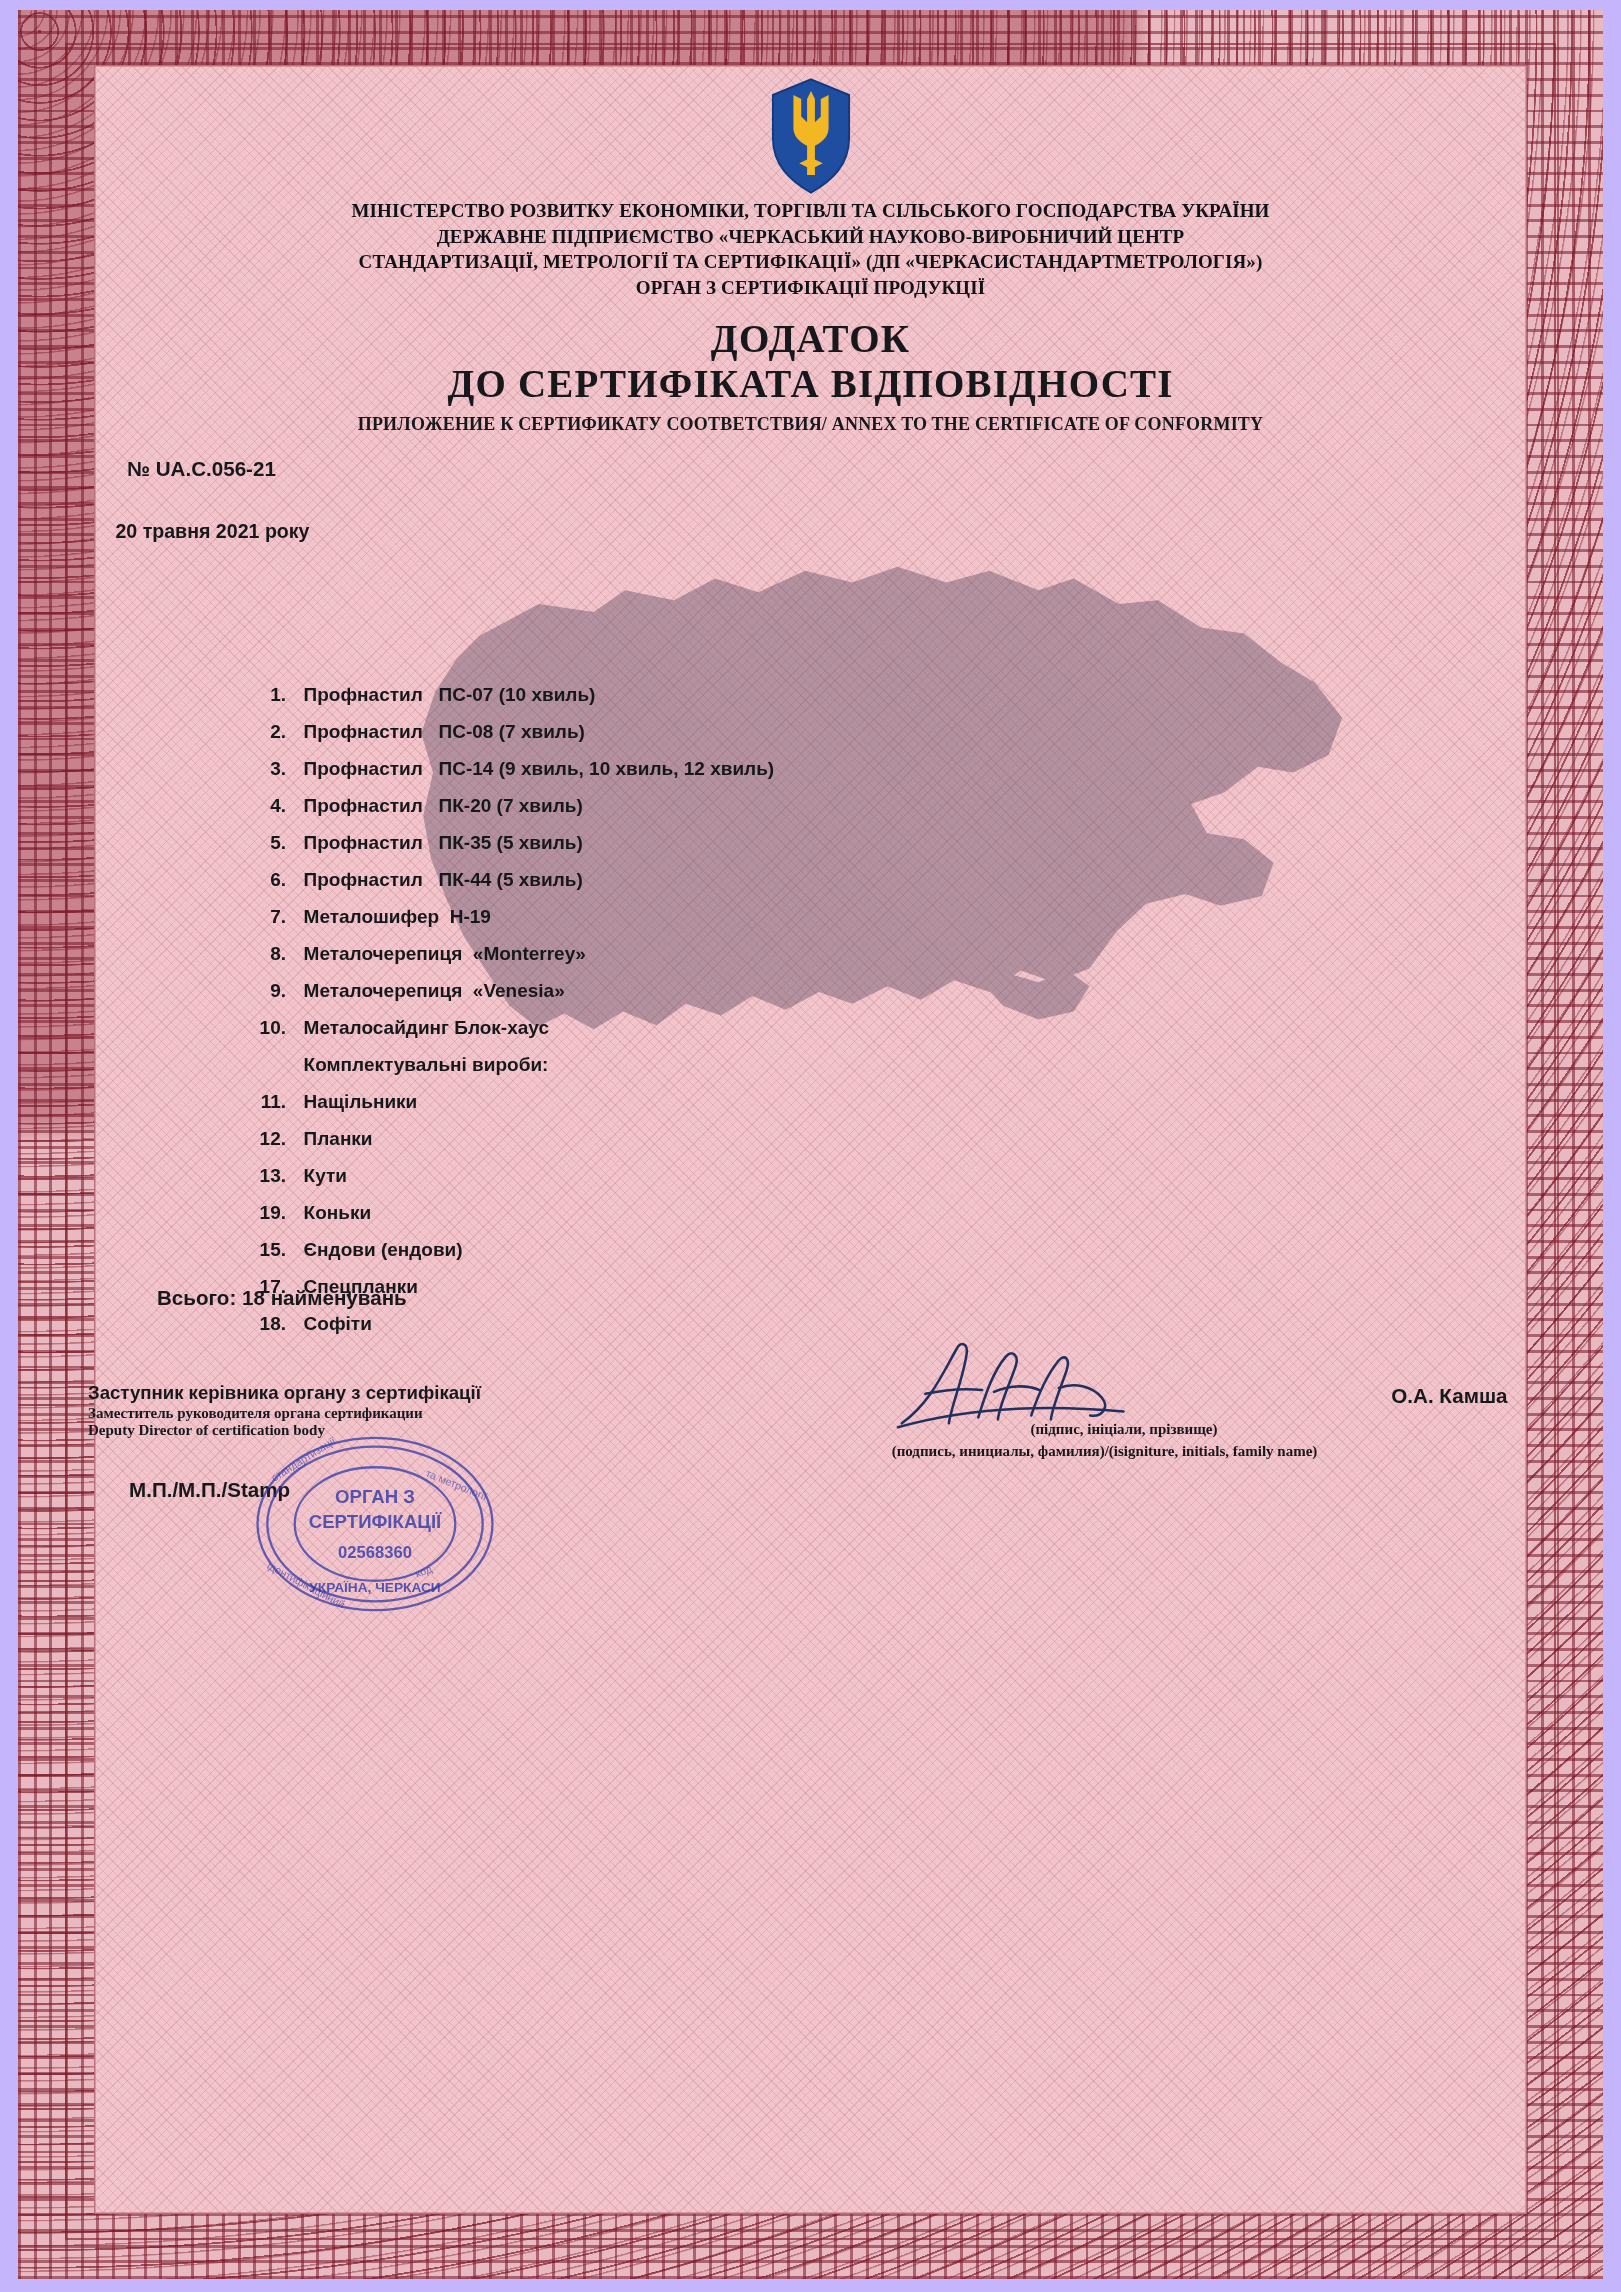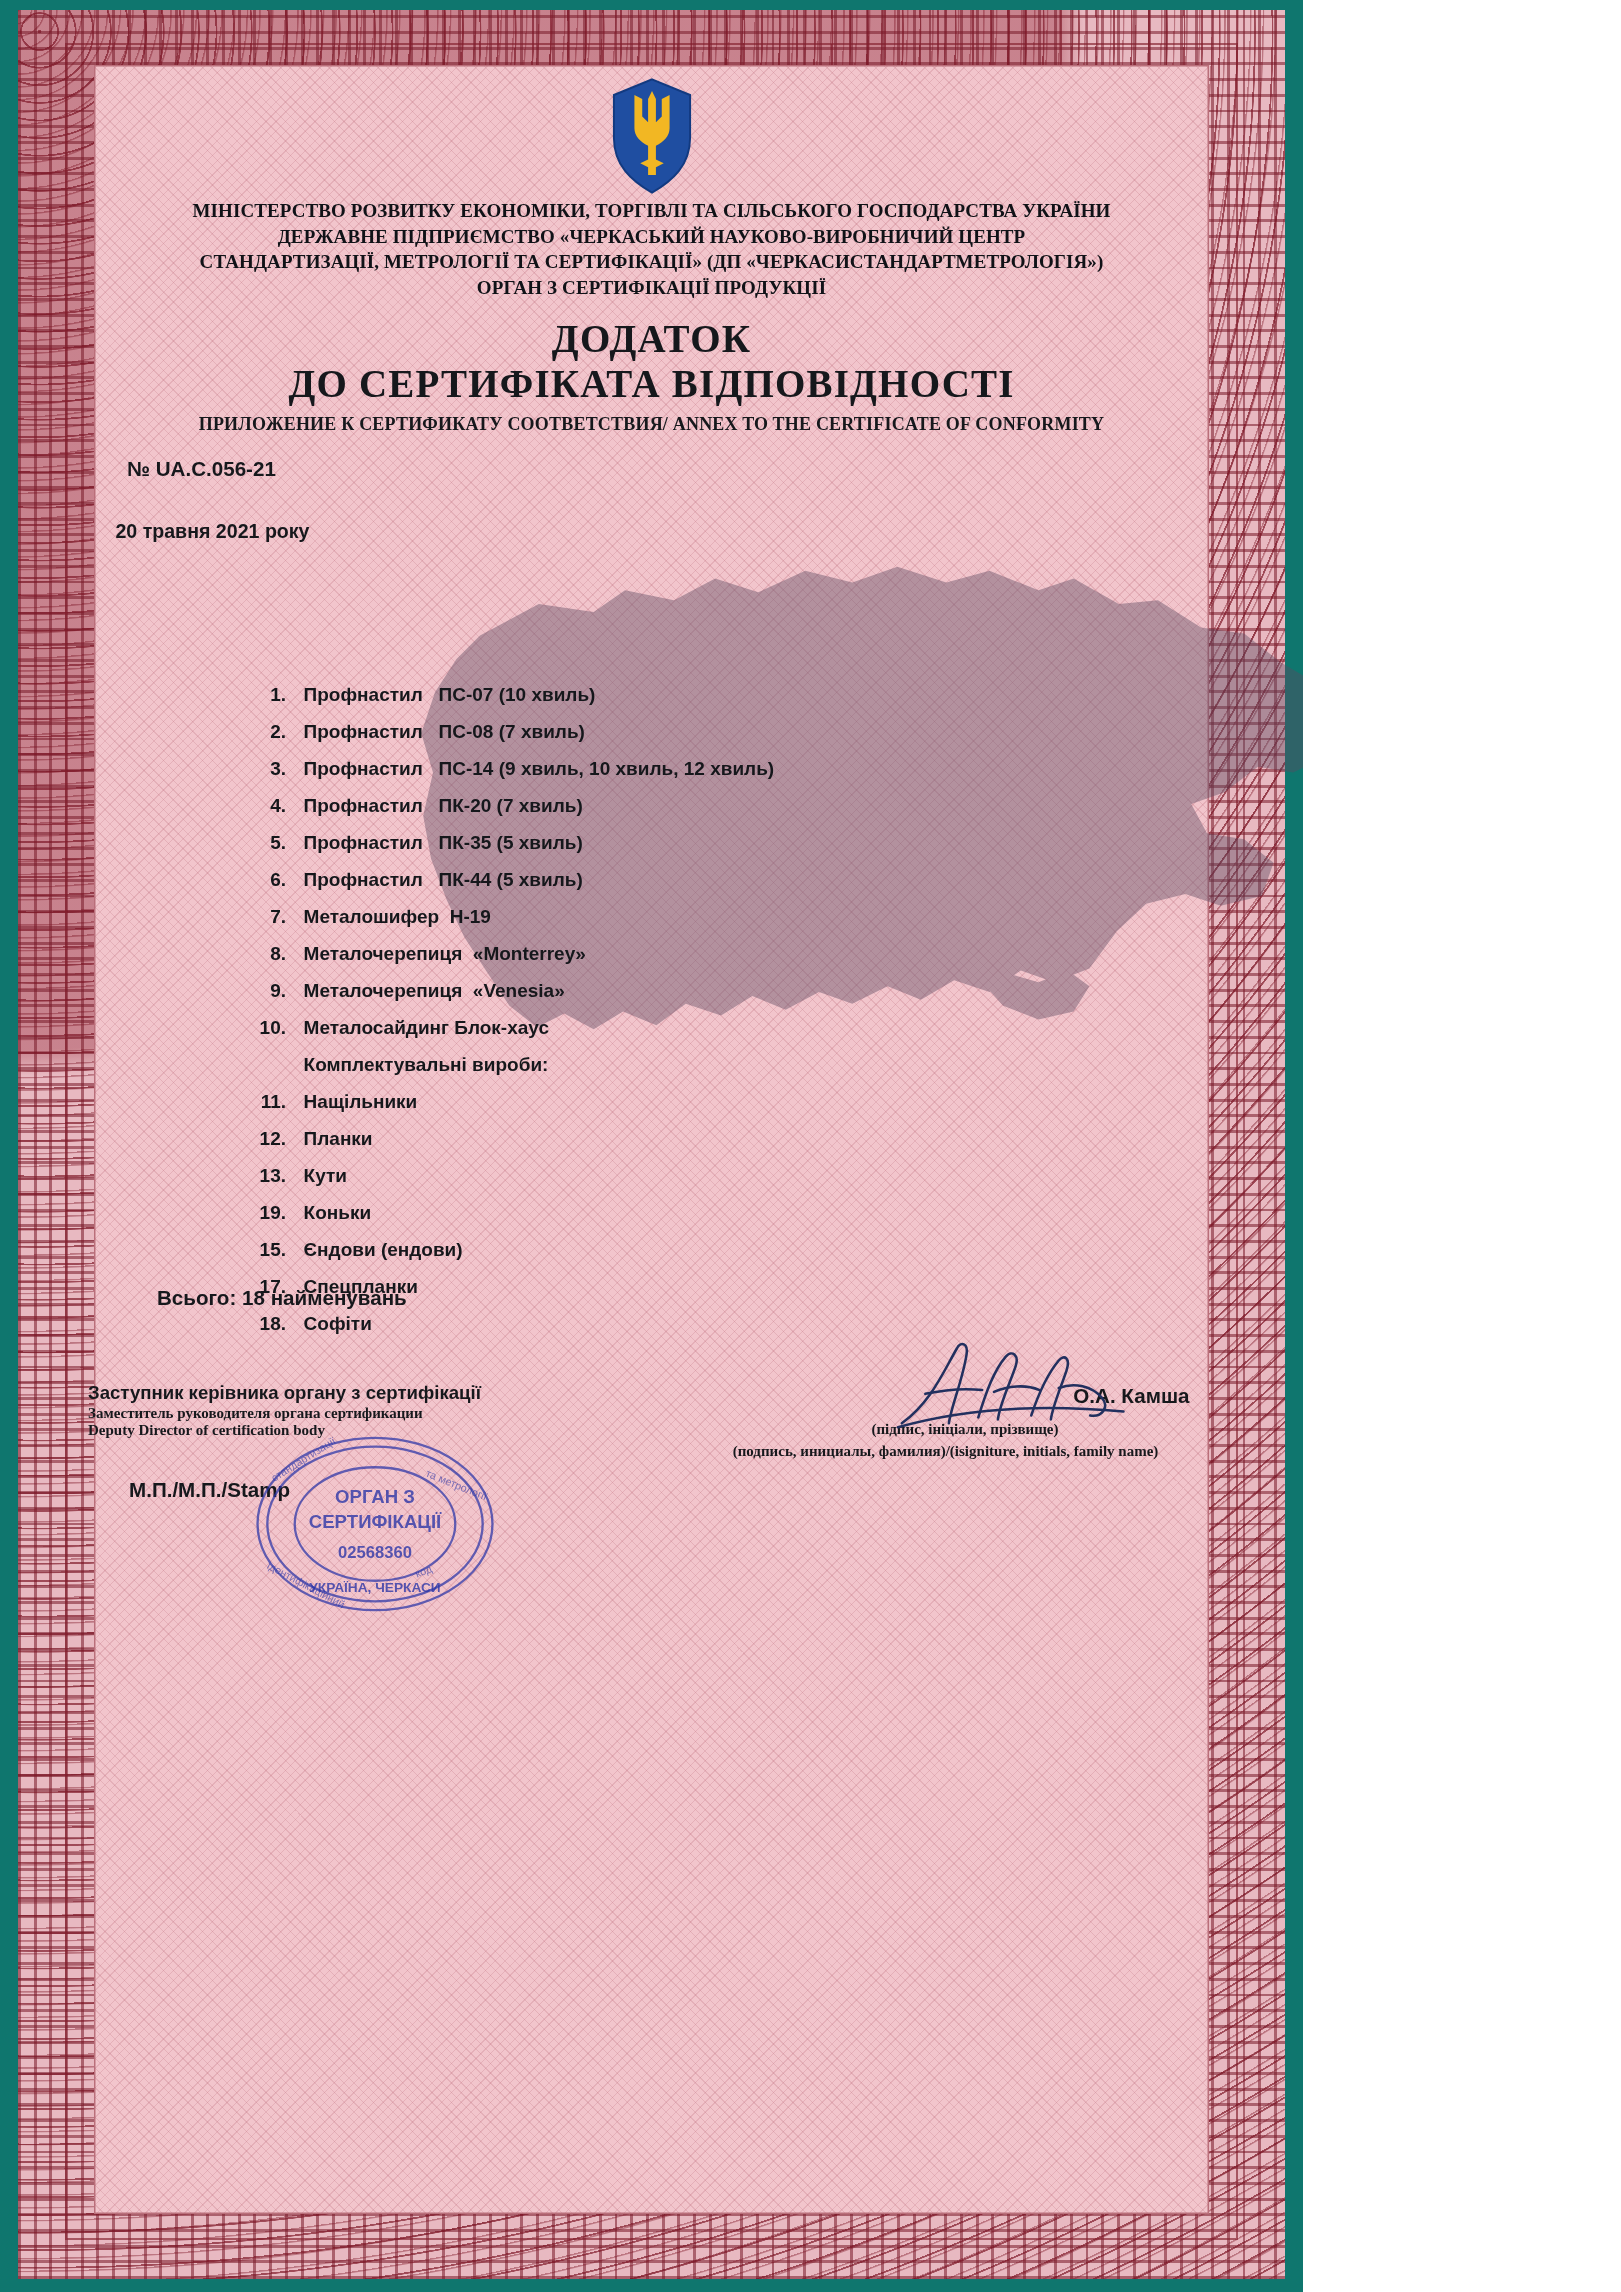--- a/index.html
+++ b/index.html
@@ -10,23 +10,23 @@
   body {
     width: 1621px;
     height: 2293px;
     font-family: "Liberation Serif", serif;
     overflow: hidden;
   }
 
   
   .page {
     position: relative;
-    width: 1303px;
+    width: 1621px;
     height: 2293px;
-    background: #0f766e;
+    background: #c4b5fd;
     overflow: hidden;
   }
   
   .border-outer {
     position: absolute;
     left: 17.6px; top: 9.8px; right: 17.6px; bottom: 13.7px;
     background:
       repeating-linear-gradient(90deg, rgba(120,25,40,.55) 0 2.9px, rgba(243,201,207,0) 2.9px 15.7px),
       repeating-linear-gradient(0deg, rgba(120,25,40,.55) 0 2.9px, rgba(243,201,207,0) 2.9px 15.7px),
       radial-gradient(circle at 0 0, rgba(140,30,45,.35) 0 40%, rgba(243,201,207,0) 41%),

